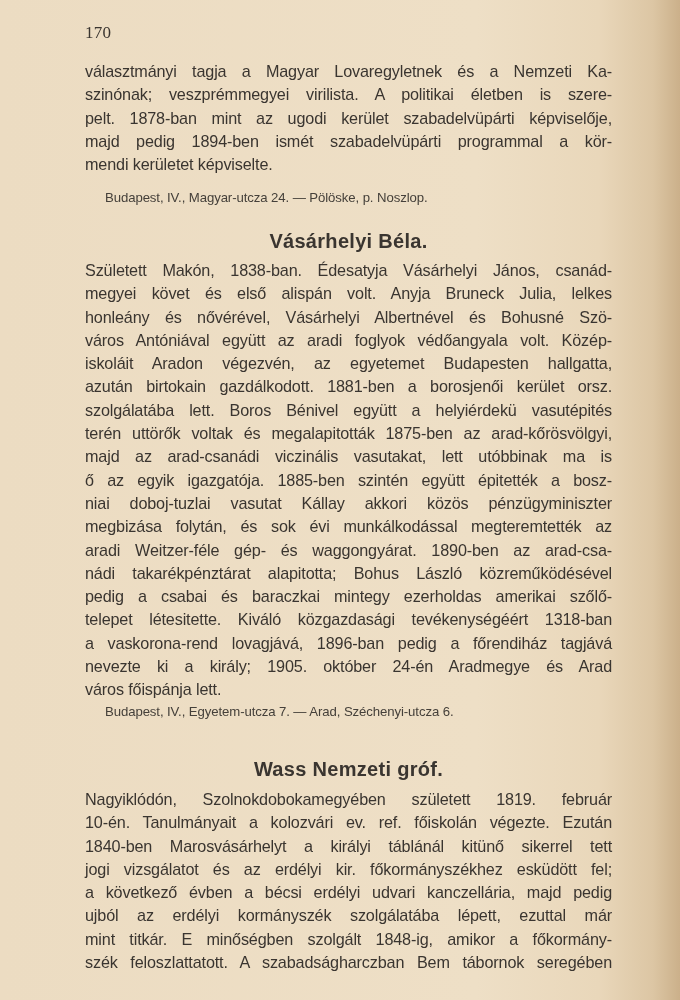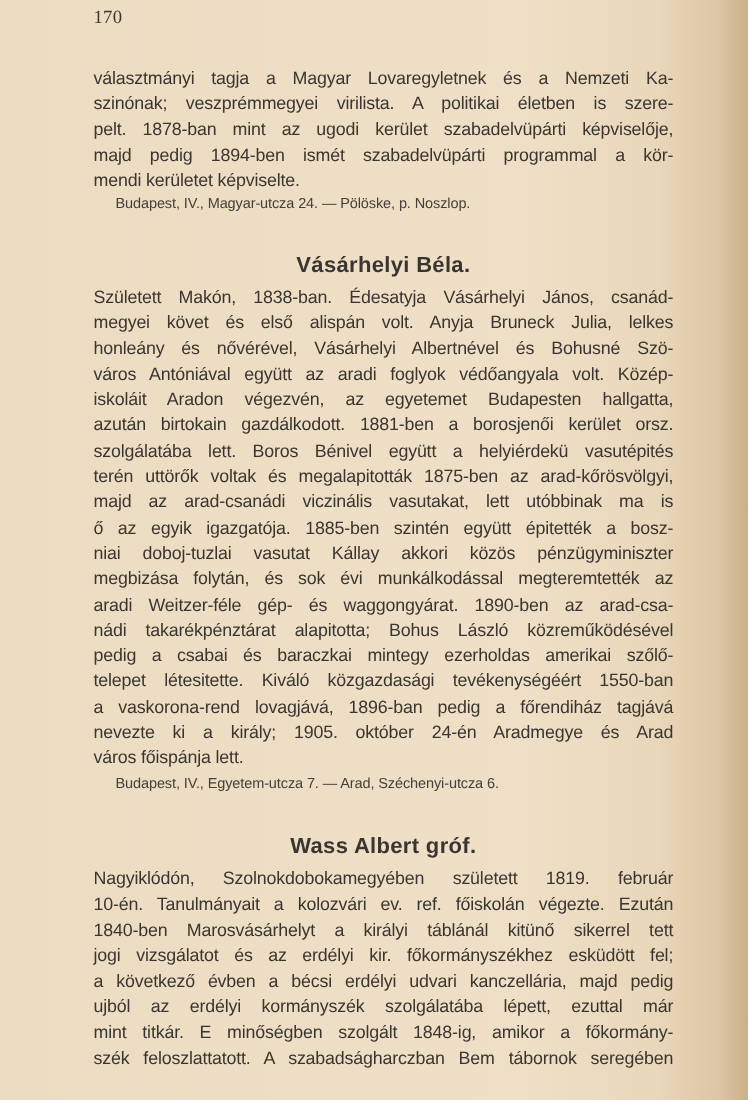--- a/index.html
+++ b/index.html
@@ -4,21 +4,21 @@
   <style>
     html, body { margin: 0; padding: 0; }
     body {
       width: 680px; height: 1000px; overflow: hidden;
       background: linear-gradient(to right, #ecdcc2 0%, #eedfc6 70%, #e9d7ba 88%, #dcc6a4 96%, #cbb08a 100%);
       position: relative;
       font-family: "Liberation Serif", "DejaVu Serif", serif;
       color: #3a3530;
     }
     .page-number {
-      position: absolute; left: 85px; top: 6px;
+      position: absolute; left: 85px; top: 23px;
       font-size: 17px; letter-spacing: 0.2px;
     }
     .block { position: absolute; left: 85px; width: 527px; }
     .para {
       font-family: "Liberation Sans Narrow", "Liberation Sans", "DejaVu Sans Condensed", sans-serif;
       font-size: 16.2px; line-height: 23.3px; text-align: justify;
       font-stretch: condensed;
       letter-spacing: -0.15px;
       margin: 0;
     }
@@ -40,50 +40,50 @@
 <div class="page-number">170</div>
 
 <div class="block" style="top:60px;">
   <p class="para">
     <span class="line">választmányi  tagja a  Magyar  Lovaregyletnek és a Nemzeti Ka-</span>
     <span class="line">szinónak; veszprémmegyei  virilista. A politikai életben is szere-</span>
     <span class="line">pelt. 1878-ban mint az ugodi kerület szabadelvüpárti képviselője,</span>
     <span class="line">majd pedig 1894-ben ismét  szabadelvüpárti  programmal a kör-</span>
     <span class="line last">mendi kerületet képviselte.</span>
   </p>
-  <div class="addr" style="margin-top:1px;">Budapest, IV., Magyar-utcza 24. — Pölöske, p. Noszlop.</div>
+  <div class="addr" style="margin-top:14px;">Budapest, IV., Magyar-utcza 24. — Pölöske, p. Noszlop.</div>
 </div>
 
 <div class="heading" style="top:230px;">Vásárhelyi Béla.</div>
 <div class="block" style="top:259px;">
   <p class="para">
     <span class="line">Született Makón, 1838-ban.  Édesatyja Vásárhelyi János, csanád-</span>
     <span class="line">megyei követ  és  első  alispán  volt.  Anyja Bruneck Julia, lelkes</span>
     <span class="line">honleány és nővérével, Vásárhelyi  Albertnével  és  Bohusné  Szö-</span>
     <span class="line">város Antóniával együtt az aradi foglyok védőangyala volt. Közép-</span>
     <span class="line">iskoláit  Aradon  végezvén,  az  egyetemet  Budapesten  hallgatta,</span>
     <span class="line">azután birtokain gazdálkodott. 1881-ben a borosjenői kerület orsz.</span>
     <span class="line">szolgálatába lett. Boros Bénivel együtt  a  helyiérdekü  vasutépités</span>
     <span class="line">terén uttörők voltak és megalapitották 1875-ben az arad-kőrösvölgyi,</span>
     <span class="line">majd az  arad-csanádi  viczinális  vasutakat,  lett  utóbbinak  ma  is</span>
     <span class="line">ő az egyik igazgatója. 1885-ben szintén együtt épitették  a  bosz-</span>
     <span class="line">niai doboj-tuzlai  vasutat  Kállay  akkori  közös  pénzügyminiszter</span>
     <span class="line">megbizása folytán, és sok évi munkálkodással megteremtették az</span>
     <span class="line">aradi Weitzer-féle gép- és waggongyárat. 1890-ben  az  arad-csa-</span>
     <span class="line">nádi takarékpénztárat alapitotta; Bohus László közreműködésével</span>
     <span class="line">pedig  a  csabai és baraczkai mintegy ezerholdas amerikai szőlő-</span>
-    <span class="line">telepet létesitette.  Kiváló közgazdasági tevékenységéért 1550-ban</span>
+    <span class="line">telepet létesitette.  Kiváló közgazdasági tevékenységéért 1318-ban</span>
     <span class="line">a vaskorona-rend lovagjává, 1896-ban pedig a főrendiház tagjává</span>
     <span class="line">nevezte  ki  a  király;  1905.  október  24-én  Aradmegye  és  Arad</span>
     <span class="line last">város főispánja lett.</span>
   </p>
   <div class="addr" style="margin-top:2px;">Budapest, IV., Egyetem-utcza 7. — Arad, Széchenyi-utcza 6.</div>
 </div>
 
-<div class="heading" style="top:758px;">Wass Albert gróf.</div>
+<div class="heading" style="top:758px;">Wass Nemzeti gróf.</div>
 <div class="block" style="top:788px;">
   <p class="para">
     <span class="line">Nagyiklódón,  Szolnokdobokamegyében  született  1819.  február</span>
     <span class="line">10-én. Tanulmányait a kolozvári ev. ref. főiskolán végezte. Ezután</span>
     <span class="line">1840-ben  Marosvásárhelyt  a  királyi  táblánál  kitünő sikerrel tett</span>
     <span class="line">jogi vizsgálatot és az erdélyi kir. főkormányszékhez esküdött fel;</span>
     <span class="line">a következő évben a bécsi erdélyi udvari kanczellária, majd pedig</span>
     <span class="line">ujból  az  erdélyi  kormányszék  szolgálatába  lépett,  ezuttal  már</span>
     <span class="line">mint titkár. E minőségben szolgált 1848-ig, amikor a főkormány-</span>
     <span class="line">szék feloszlattatott. A szabadságharczban Bem tábornok seregében</span>

